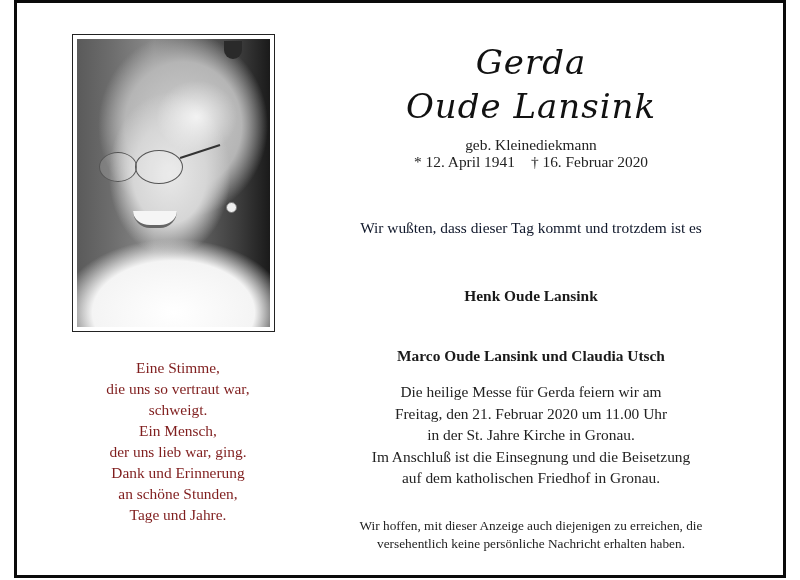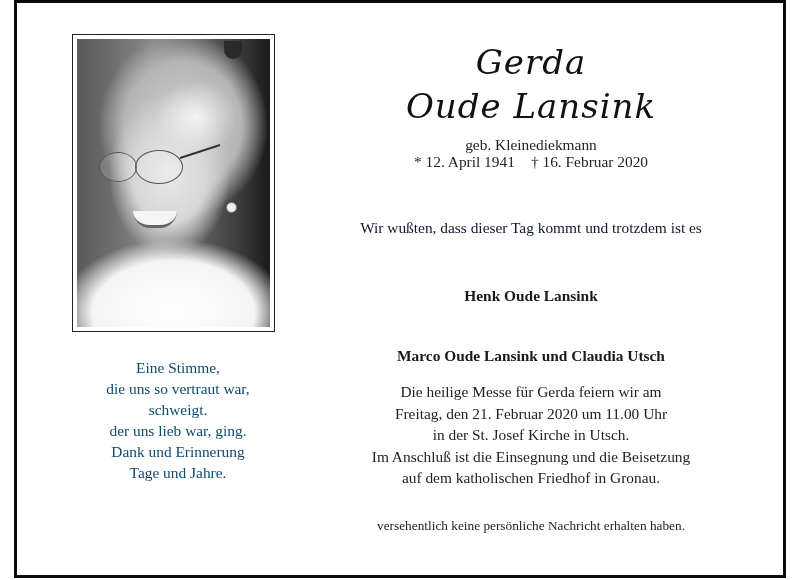--- a/index.html
+++ b/index.html
@@ -29,21 +29,21 @@
     }
     .photo .glasses-l { left: 22px; top: 113px; width: 36px; height: 28px; }
     .photo .glasses-r { left: 58px; top: 111px; width: 46px; height: 32px; }
     .photo .temple { position: absolute; left: 103px; top: 118px; width: 42px; height: 1.5px; background: #333; transform: rotate(-18deg); transform-origin: left center; }
     .photo .mouth { position: absolute; left: 56px; top: 172px; width: 44px; height: 14px; border-radius: 0 0 22px 22px; background: #f5f5f5; border-bottom: 3px solid #666; }
     .photo .earring { position: absolute; left: 149px; top: 163px; width: 9px; height: 9px; border-radius: 50%; background: #eee; border: 1px solid #777; }
     .photo .glass-wine { position: absolute; left: 147px; top: 2px; width: 18px; height: 18px; border-radius: 0 0 9px 9px; background: #2a2a2a; }
 
     .poem {
       position: absolute; left: 60px; top: 357px; width: 236px;
-      text-align: center; font-size: 15.4px; line-height: 21px; color: #0c4a6e;
+      text-align: center; font-size: 15.4px; line-height: 21px; color: #7f1d1d;
     }
     .poem div { white-space: nowrap; }
 
     .right { position: absolute; left: 300px; width: 462px; text-align: center; }
     .name1 { top: 42px; font-family: "DejaVu Serif", serif; font-style: italic; font-size: 34px; line-height: 40px; color: #111; letter-spacing: 1px; }
     .name2 { top: 78px; font-family: "DejaVu Serif", serif; font-style: italic; font-size: 34px; line-height: 40px; color: #111; letter-spacing: 1px; margin-top: 8px; }
     .birthname { top: 135px; font-size: 15.4px; line-height: 20px; color: #222; }
     .dates { top: 152px; font-size: 15.4px; line-height: 20px; color: #222; font-family: Liberation Serif, serif; }
     .dates .sep { display: inline-block; width: 16px; }
     .quote { top: 217px; font-size: 15.4px; line-height: 22px; color: #0f172a; }
@@ -67,22 +67,24 @@
     <div class="temple"></div>
     <div class="mouth"></div>
     <div class="earring"></div>
   </div>
 </div>
 
 <div class="poem">
   <div>Eine Stimme,</div>
   <div>die uns so vertraut war,</div>
   <div>schweigt.</div>
+  <div>Ein Mensch,</div>
   <div>der uns lieb war, ging.</div>
   <div>Dank und Erinnerung</div>
+  <div>an schöne Stunden,</div>
   <div>Tage und Jahre.</div>
 </div>
 
 <div class="right name1">Gerda</div>
 <div class="right name2">Oude Lansink</div>
 <div class="right birthname">geb. Kleinediekmann</div>
 <div class="right dates">
   <span>*</span>
   <span>12. April 1941</span><span class="sep"></span><span>†</span>
   <span>16. Februar 2020</span>
@@ -91,20 +93,21 @@
 <div class="right quote">
   <div>Wir wußten, dass dieser Tag kommt und trotzdem ist es</div>
 </div>
 
 <div class="right mourner mourner1">Henk Oude Lansink</div>
 <div class="right mourner mourner2">Marco Oude Lansink und Claudia Utsch</div>
 
 <div class="right service">
   <div>Die heilige Messe für Gerda feiern wir am</div>
   <div>Freitag, den 21. Februar 2020 um 11.00 Uhr</div>
-  <div>in der St. Josef Kirche in Utsch.</div>
+  <div>in der St. Jahre Kirche in Gronau.</div>
   <div>Im Anschluß ist die Einsegnung und die Beisetzung</div>
   <div>auf dem katholischen Friedhof in Gronau.</div>
 </div>
 
 <div class="right note">
+  <div>Wir hoffen, mit dieser Anzeige auch diejenigen zu erreichen, die</div>
   <div>versehentlich keine persönliche Nachricht erhalten haben.</div>
 </div>
 
 </body></html>

